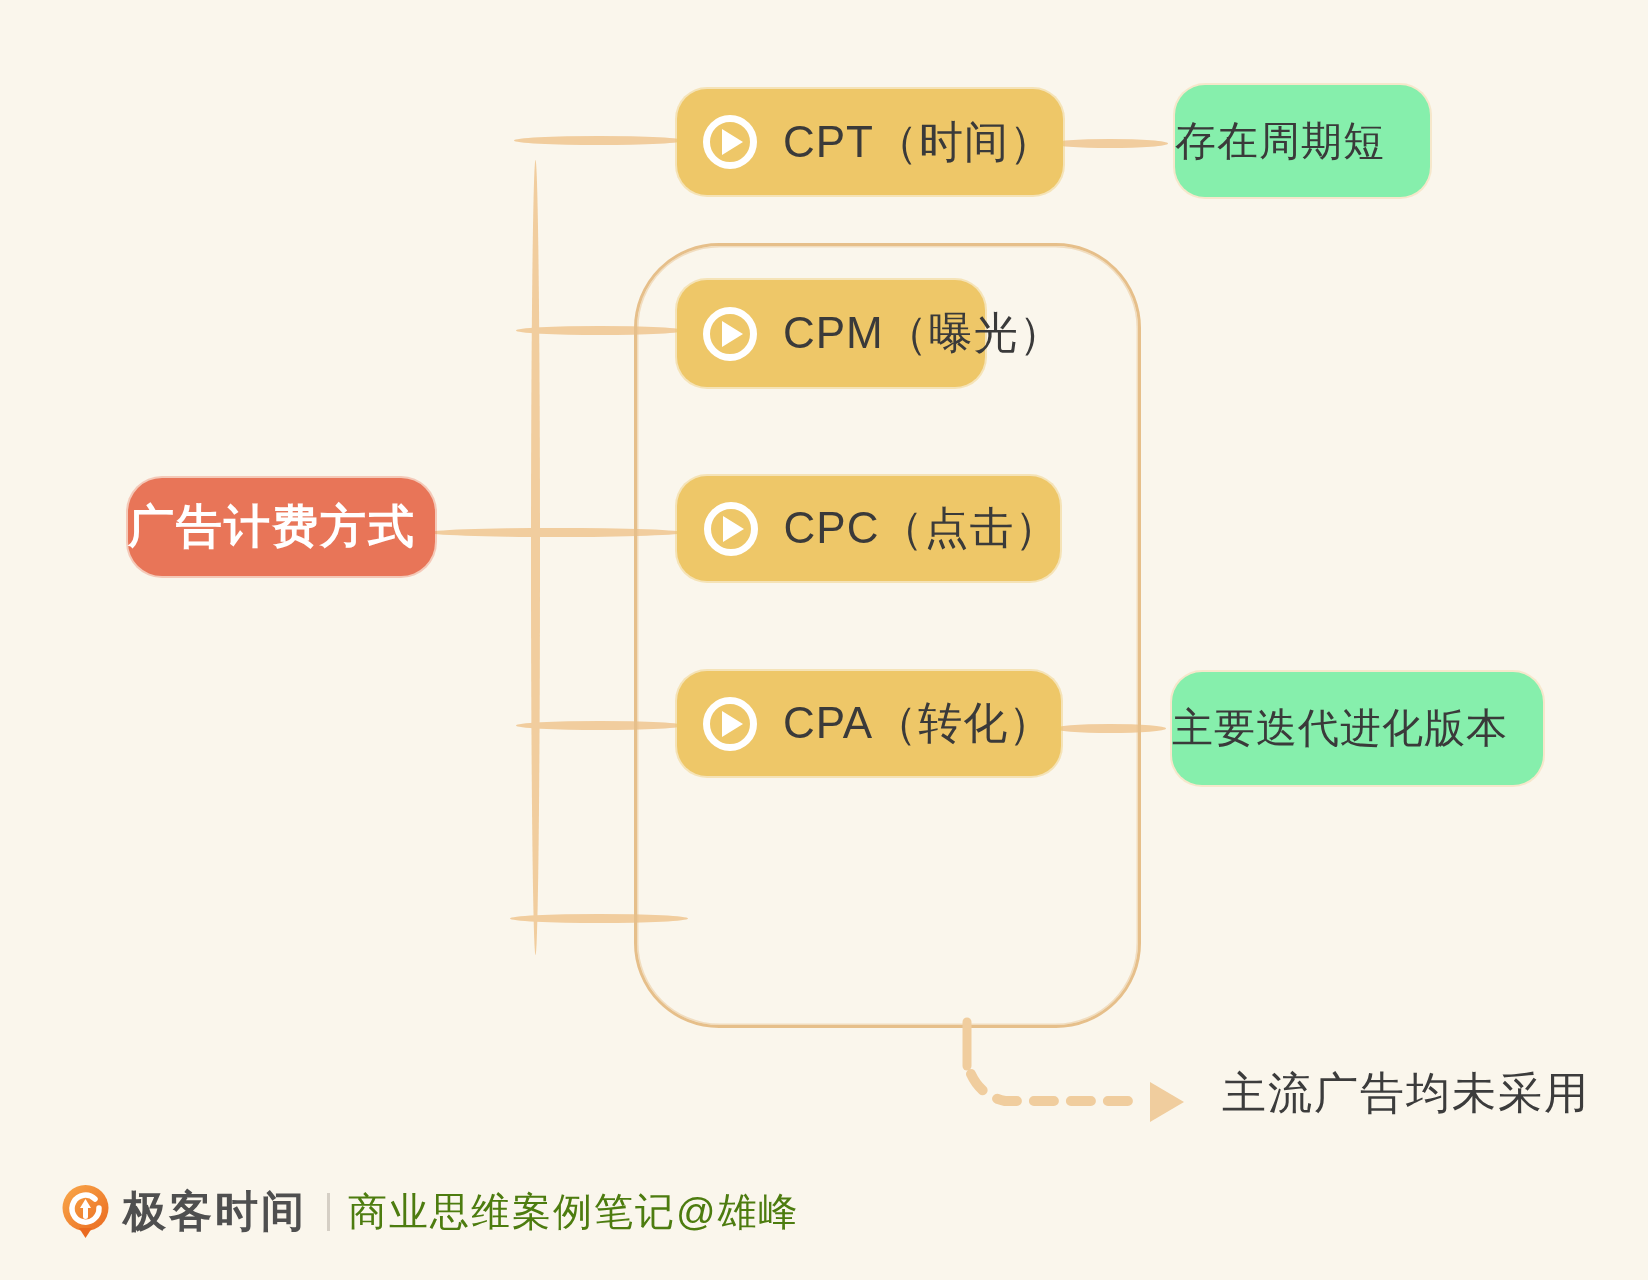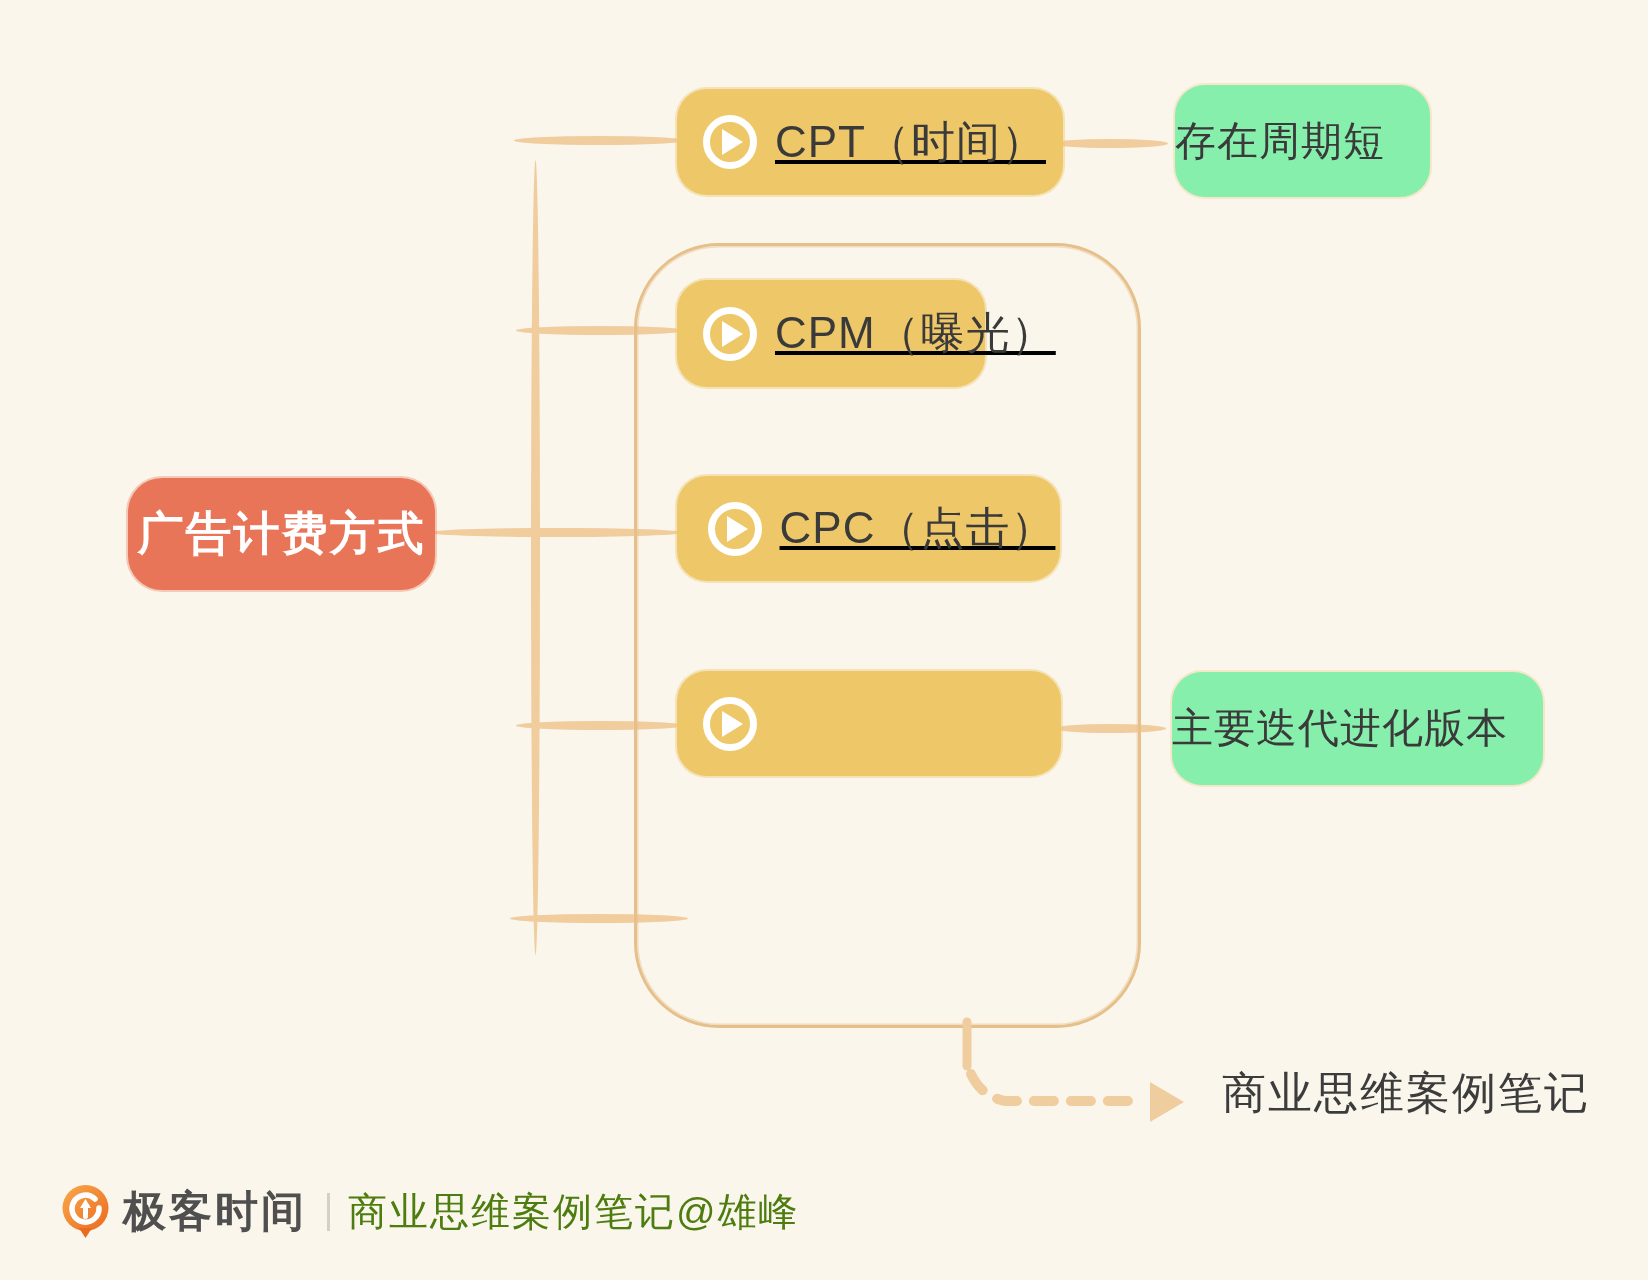--- a/index.html
+++ b/index.html
@@ -18,33 +18,32 @@
   
   .group-outline{
     position:absolute;left:634px;top:243px;width:501px;height:779px;
     border:3px solid #E6BF8A;border-radius:85px;
     box-shadow:inset 0 0 0 1.5px rgba(230,191,138,.45);
     background:transparent;
   }
 
   
   .root-node{
-    position:absolute;left:128px;top:478px;width:307px;height:112px;
+    position:absolute;left:128px;top:478px;width:307px;height:98px;
     background:#E87558;border-radius:34px;
-    display:flex;align-items:center;justify-content:center;
+    display:flex;align-items:center;justify-content:flex-start;
     box-shadow:0 0 0 2px rgba(232,117,88,.35);
   }
   .root-node .lbl{color:#FFFFFF;font-size:46px;font-weight:700;letter-spacing:2px;}
 
   
   .topic-node{
     position:absolute;background:#EEC768;border-radius:30px;
-    display:flex;align-items:center;gap:18px;padding-left:26px;box-sizing:border-box;
+    display:flex;align-items:center;gap:26px;padding-left:26px;box-sizing:border-box;
     box-shadow:0 0 0 2px rgba(238,199,104,.4);
-    text-decoration:underline;
   }
   .topic-node .lbl{color:#3A3A3A;font-size:44px;font-weight:500;letter-spacing:1px;white-space:nowrap;}
   .n-cpt {left:677px;top:89px; width:386px;height:106px;}
   .n-cpm {left:677px;top:280px;width:308px;height:107px;}
   .n-cpc {left:677px;top:476px;width:383px;height:105px;justify-content:center;}
   .n-cpa {left:677px;top:671px;width:384px;height:105px;}
   .n-ocpm{left:680px;top:864px;width:409px;height:106px;}
 
   
   .play-icon{
@@ -118,35 +117,36 @@
   <div class="topic-node n-cpc">
     <span class="play-icon">
         <span class="play-tri"></span>
       </span>
     <span class="lbl">CPC（点击）</span>
   </div>
   <div class="topic-node n-cpa">
     <span class="play-icon">
         <span class="play-tri"></span>
       </span>
+    <span class="lbl">CPA（转化）</span>
   </div>
 
   <div class="annotation a-cpt">
     <span class="lbl">存在周期短</span>
   </div>
   <div class="annotation a-cpa">
     <span class="lbl">主要迭代进化版本</span>
   </div>
 
   <svg class="iter-arrow" width="260" height="120" viewBox="0 0 260 120">
     <path d="M32 8 V52" fill="none" stroke="#F0CD9E" stroke-width="9" stroke-linecap="round"></path>
     <path d="M36 60 Q46 82 70 87 H206" fill="none" stroke="#F0CD9E" stroke-width="10" stroke-linecap="round" stroke-dasharray="20 17"></path>
     <path d="M215 68 L249 88 L215 108 Z" fill="#F0CD9E"></path>
   </svg>
-  <div class="iter-note">商业思维案例笔记</div>
+  <div class="iter-note">主流广告均未采用</div>
 
   <div class="footer">
     <svg width="47" height="54" viewBox="0 0 47 54">
       <defs>
         <linearGradient id="lg" x1="0" y1="0" x2="1" y2="1">
           <stop offset="0" stop-color="#F9A94B"></stop>
           <stop offset="1" stop-color="#EA6A20"></stop>
         </linearGradient>
       </defs>
       <circle cx="23.5" cy="23" r="23" fill="url(#lg)"></circle>

